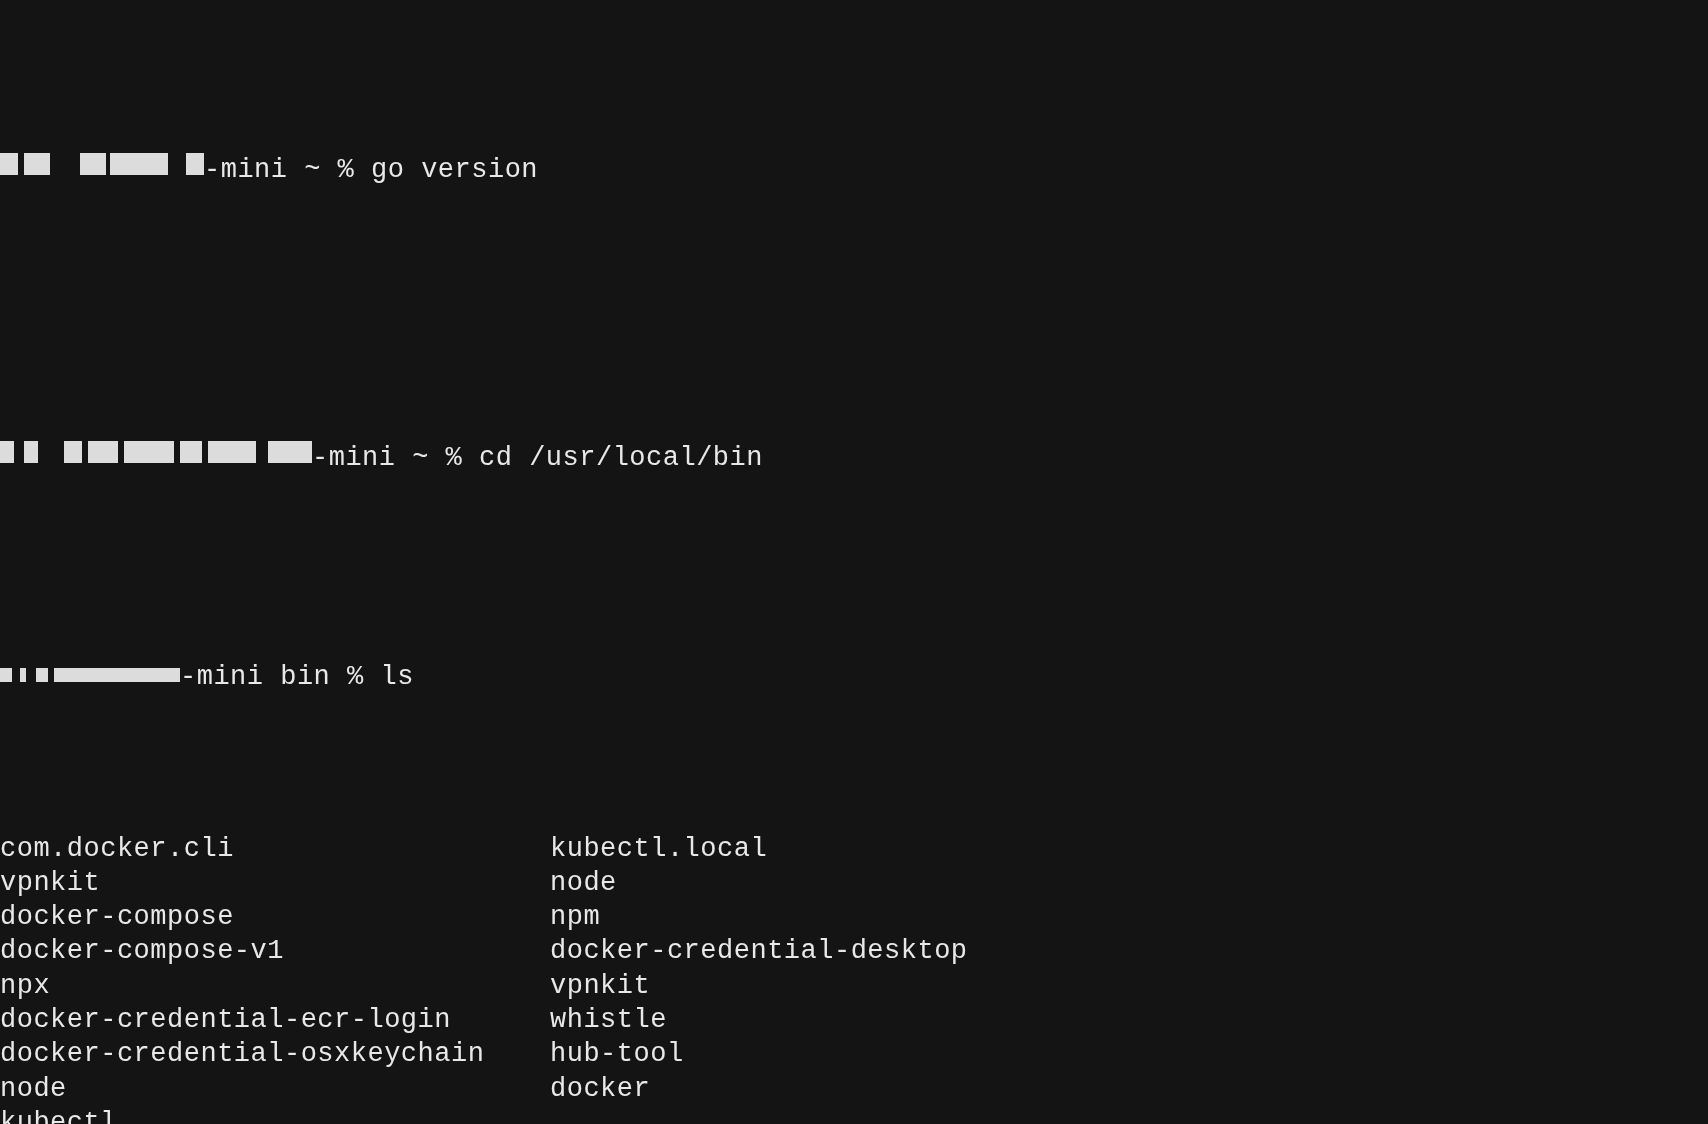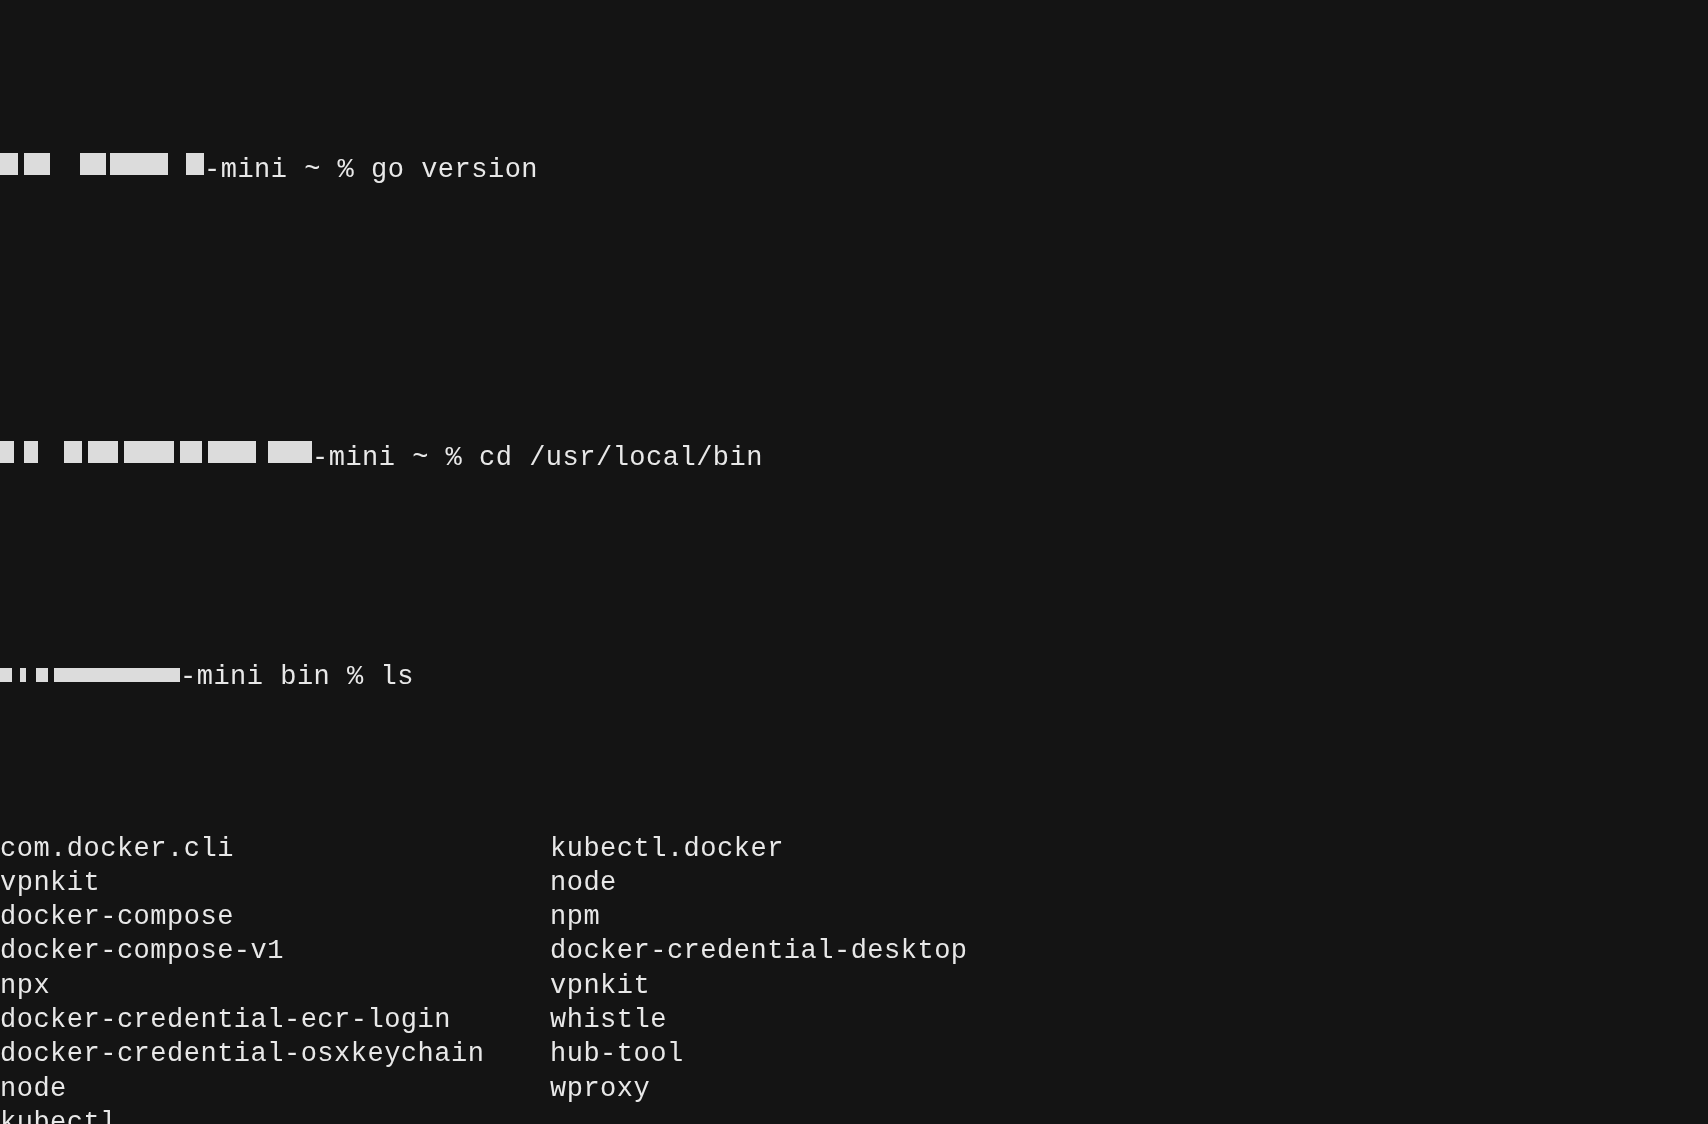--- a/index.html
+++ b/index.html
@@ -41,29 +41,29 @@
   
 
   
   <span class="line"><span class="redact"><span class="r" style="width:14px;height:22px"></span><span class="rd" style="width:10px;height:22px"></span><span class="r" style="width:14px;height:22px"></span><span class="rd" style="width:26px;height:22px"></span><span class="r" style="width:18px;height:22px"></span><span class="rd" style="width:6px;height:22px"></span><span class="r" style="width:30px;height:22px"></span><span class="rd" style="width:6px;height:22px"></span><span class="r" style="width:50px;height:22px"></span><span class="rd" style="width:6px;height:22px"></span><span class="r" style="width:22px;height:22px"></span><span class="rd" style="width:6px;height:22px"></span><span class="r" style="width:48px;height:22px"></span><span class="rd" style="width:12px;height:22px"></span><span class="r" style="width:44px;height:22px"></span></span><span>-mini ~ % cd /usr/local/bin</span></span>
 
   
   <span class="line"><span class="redact"><span class="r" style="width:12px;height:14px"></span><span class="rd" style="width:8px;height:14px"></span><span class="r" style="width:6px;height:14px"></span><span class="rd" style="width:10px;height:14px"></span><span class="r" style="width:12px;height:14px"></span><span class="rd" style="width:6px;height:14px"></span><span class="r" style="width:126px;height:14px"></span></span><span>-mini bin % ls</span></span>
 
   
   <div class="ls-grid">
-    <span>com.docker.cli</span><span>kubectl.docker</span>
+    <span>com.docker.cli</span><span>kubectl.local</span>
     <span>vpnkit</span><span>node</span>
     <span>docker-compose</span><span>npm</span>
     <span>docker-compose-v1</span><span>docker-credential-desktop</span>
     <span>npx</span><span>vpnkit</span>
     <span>docker-credential-ecr-login</span>
     <span>whistle</span><span>docker-credential-osxkeychain</span>
     <span>hub-tool</span><span>node</span>
-    <span>wproxy</span><span>kubectl</span>
+    <span>docker</span><span>kubectl</span>
   </div>
 
   
   
 
   
   
 
   
   

